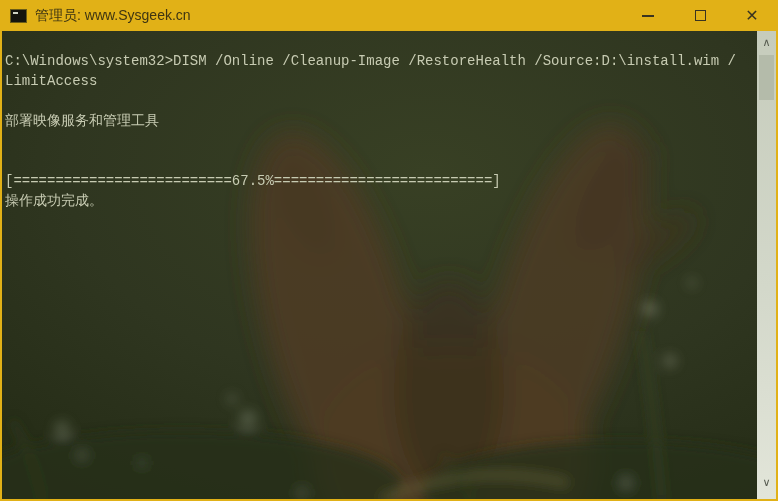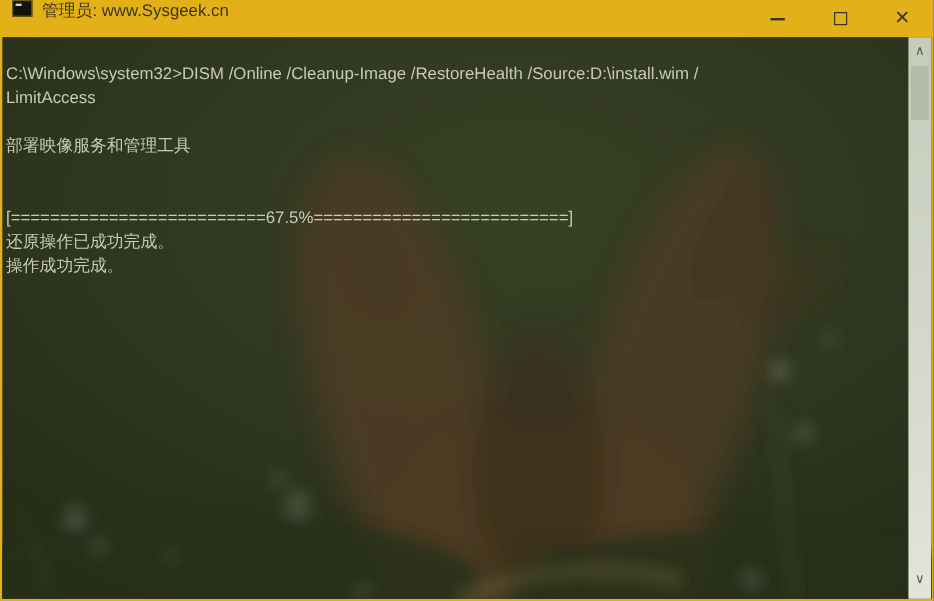--- a/index.html
+++ b/index.html
@@ -8,21 +8,21 @@
     width:778px;height:501px;
     background:#e1b117;
     font-family:"Liberation Sans", sans-serif;
     overflow:hidden;
     box-sizing:border-box;
   }
   
   .titlebar{
     position:absolute;top:0;left:0;right:0;height:31px;
     background:#e1b117;
-    display:flex;align-items:flex-start;
+    display:flex;align-items:center;
   }
   .app-icon{
     width:17px;height:14px;margin-left:10px;
     background:#14140e;
     border:1px solid #6b5c17;
     box-sizing:border-box;
     position:relative;flex:0 0 auto;
   }
   .app-icon::before{
     content:"";position:absolute;left:2px;top:2px;width:5px;height:2px;
@@ -45,21 +45,21 @@
   
   .console{
     position:absolute;top:31px;left:2px;right:2px;bottom:2px;
     background:#2d331d;
     overflow:hidden;
   }
   .wallpaper{position:absolute;left:0;top:0;width:100%;height:100%;}
   .term-text{
     position:absolute;left:0;top:0;right:19px;
     padding:20px 0 0 3px;
-    font-family:Liberation Sans, sans-serif;
+    font-family:Liberation Mono, monospace;
     font-size:14px;
     color:#c7cbb2;
   }
   .term-line{
     height:20px;line-height:20px;white-space:pre;
   }
   
   .scrollbar{
     position:absolute;top:0;right:0;bottom:0;width:19px;
     background:linear-gradient(180deg,#c6ccbc 0%,#d3d8ca 55%,#e2e5d9 100%);
@@ -146,21 +146,20 @@
     </svg>
 
     <div class="term-text">
       <div class="term-line">C:\Windows\system32&gt;DISM /Online /Cleanup-Image /RestoreHealth /Source:D:\install.wim /</div>
       <div class="term-line">LimitAccess</div>
       <div class="term-line"></div>
       <div class="term-line">部署映像服务和管理工具</div>
       <div class="term-line"></div>
       <div class="term-line"></div>
       <div class="term-line">[==========================67.5%==========================]</div>
-      <div class="term-line">还原操作已成功完成。</div>
       <div class="term-line">操作成功完成。</div>
       <div class="term-line"></div>
     </div>
 
     <div class="scrollbar">
       <div class="scroll-arrow up">∧</div>
       <div class="scroll-thumb"></div>
       <div class="scroll-arrow down">∨</div>
     </div>
 

